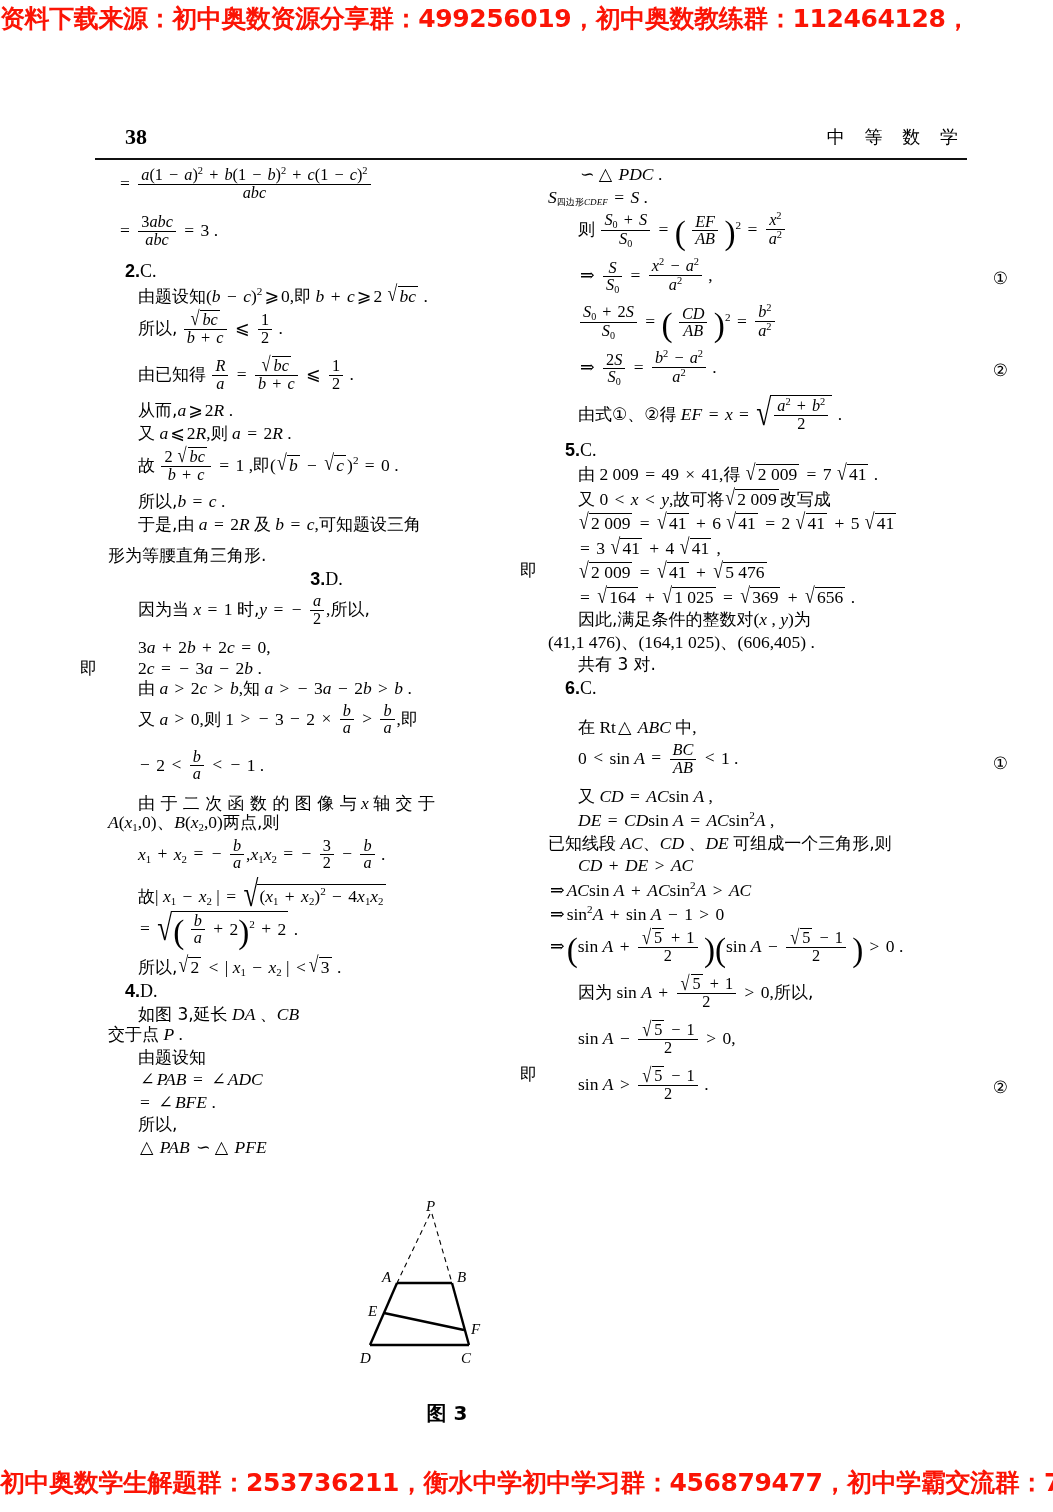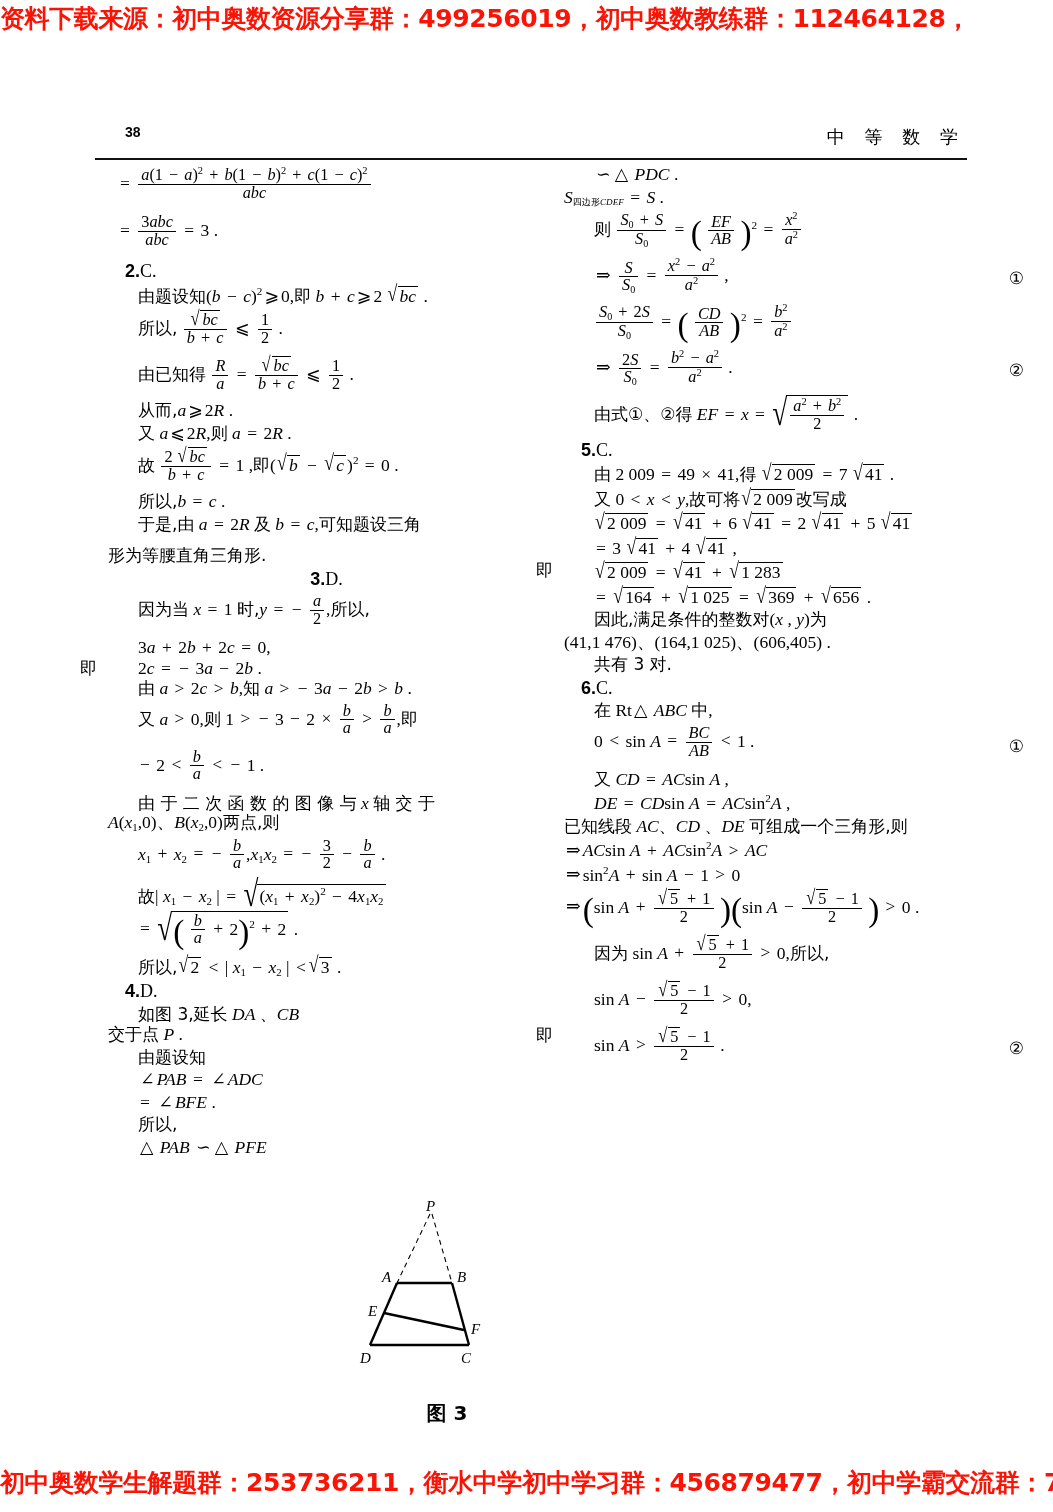--- a/index.html
+++ b/index.html
@@ -24,37 +24,37 @@
 
   
   .page{position:absolute;left:0;top:0;width:1053px;height:1512px;}
 
   
   .runhead{
     position:absolute;left:95px;top:124px;width:870px;height:34px;
   }
   .folio{
     position:absolute;left:30px;top:0;
-    font-family:Liberation Sans, sans-serif;
-    font-weight:bold;font-size:14px;
+    font-family:Liberation Serif, serif;
+    font-weight:bold;font-size:22px;
   }
   .journal{
     position:absolute;right:0;top:1px;
     font-family:"DejaVu Sans","Liberation Sans",sans-serif;
     font-weight:normal;font-size:18px;letter-spacing:7px;
   }
   .rule{
     position:absolute;left:95px;top:158px;width:872px;height:0;
     border-top:2px solid #111;
   }
 
   
   .col{position:absolute;top:166px;width:420px;}
   #col-left{left:108px;}
-  #col-right{left:564px;width:460px;}
+  #col-right{left:548px;width:460px;}
 
   .ln{
     position:relative;
     font-size:17.5px;
     line-height:1.0;
     margin:0 0 2px 0;
     white-space:nowrap;
   }
   .ind{padding-left:30px;}
   .hang{padding-left:0;}
@@ -348,39 +348,39 @@
       2 <span class="rad"><span class="bar">41</span></span> <span class="op">+</span> 5 <span class="rad"><span class="bar">41</span></span>
     </div>
 
     <div class="ln ind" style="margin-bottom:5px;">
       <span class="op">=</span> 3 <span class="rad"><span class="bar">41</span></span> <span class="op">+</span> 4 <span class="rad"><span class="bar">41</span></span> ,
     </div>
 
     <div class="ln ind" style="margin-bottom:5px;">
       <span class="lbl">即</span>
       <span class="rad"><span class="bar">2 009</span></span> <span class="op">=</span>
-      <span class="rad"><span class="bar">41</span></span> <span class="op">+</span> <span class="rad"><span class="bar">1 283</span></span>
+      <span class="rad"><span class="bar">41</span></span> <span class="op">+</span> <span class="rad"><span class="bar">5 476</span></span>
     </div>
 
     <div class="ln ind" style="margin-bottom:5px;">
       <span class="op">=</span> <span class="rad"><span class="bar">164</span></span> <span class="op">+</span> <span class="rad"><span class="bar">1 025</span></span>
       <span class="op">=</span> <span class="rad"><span class="bar">369</span></span> <span class="op">+</span> <span class="rad"><span class="bar">656</span></span> .
     </div>
 
     <div class="ln ind" style="margin-bottom:5px;">
       <span class="cn">因此,满足条件的整数对</span>(<span class="m">x</span> , <span class="m">y</span>)<span class="cn">为</span>
     </div>
     <div class="ln hang" style="padding-left:0;margin-bottom:5px;">
       (41,1 476)、(164,1 025)、(606,405) .
     </div>
     <div class="ln ind" style="margin-bottom:5px;">
       <span class="cn">共有 3 对.</span>
     </div>
 
-    <div class="ln" style="padding-left:17px;margin-bottom:5px;">
+    <div class="ln" style="padding-left:17px;margin-bottom:22px;">
       <span class="prob">6.</span><span class="probans">C.</span>
     </div>
 
     <div class="ln ind" style="margin-bottom:5px;">
       <span class="cn">在</span> Rt<span class="op">△</span> <span class="m">ABC</span> <span class="cn">中</span>,
     </div>
 
     <div class="ln ind tall" style="margin-bottom:4px;">
       0 <span class="op">&lt;</span> sin <span class="m">A</span> <span class="op">=</span>
       <span class="frac"><span class="nu"><span class="m">BC</span></span><span class="de"><span class="m">AB</span></span></span>
@@ -393,20 +393,23 @@
     </div>
 
     <div class="ln ind" style="margin-bottom:5px;">
       <span class="m">DE</span> <span class="op">=</span> <span class="m">CD</span>sin <span class="m">A</span> <span class="op">=</span> <span class="m">AC</span>sin<span class="sup">2</span><span class="m">A</span> ,
     </div>
 
     <div class="ln hang" style="padding-left:0;margin-bottom:5px;">
       <span class="cn">已知线段</span> <span class="m">AC</span><span class="cn">、</span><span class="m">CD</span> <span class="cn">、</span><span class="m">DE</span> <span class="cn">可组成一个三角形,则</span>
     </div>
 
+    <div class="ln ind" style="margin-bottom:5px;">
+      <span class="m">CD</span> <span class="op">+</span> <span class="m">DE</span> <span class="op">&gt;</span> <span class="m">AC</span>
+    </div>
 
     <div class="ln" style="padding-left:0;margin-bottom:5px;">
       <span class="op">⇒</span><span class="m">AC</span>sin <span class="m">A</span> <span class="op">+</span> <span class="m">AC</span>sin<span class="sup">2</span><span class="m">A</span> <span class="op">&gt;</span> <span class="m">AC</span>
     </div>
 
     <div class="ln" style="padding-left:0;margin-bottom:5px;">
       <span class="op">⇒</span>sin<span class="sup">2</span><span class="m">A</span> <span class="op">+</span> sin <span class="m">A</span> <span class="op">−</span> 1 <span class="op">&gt;</span> 0
     </div>
 
     <div class="ln tall" style="padding-left:0;margin-bottom:4px;">

